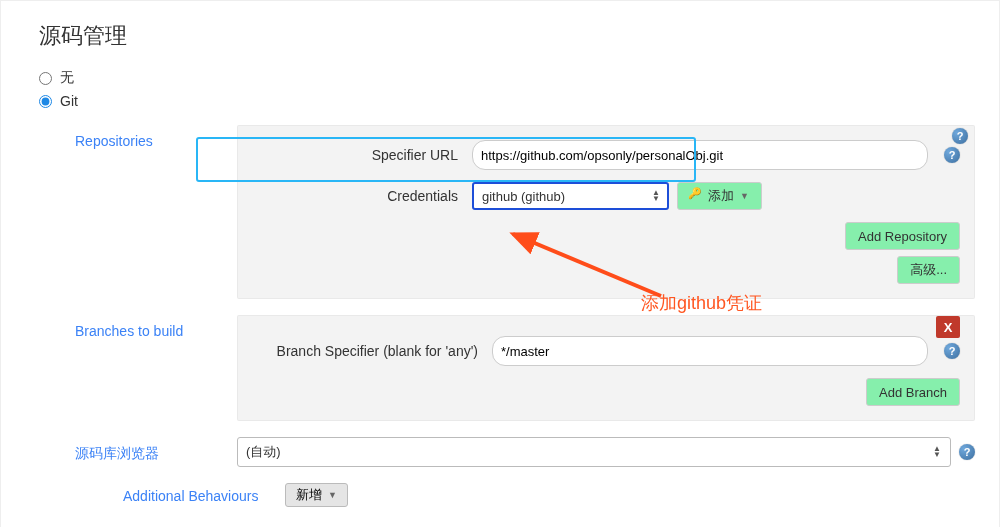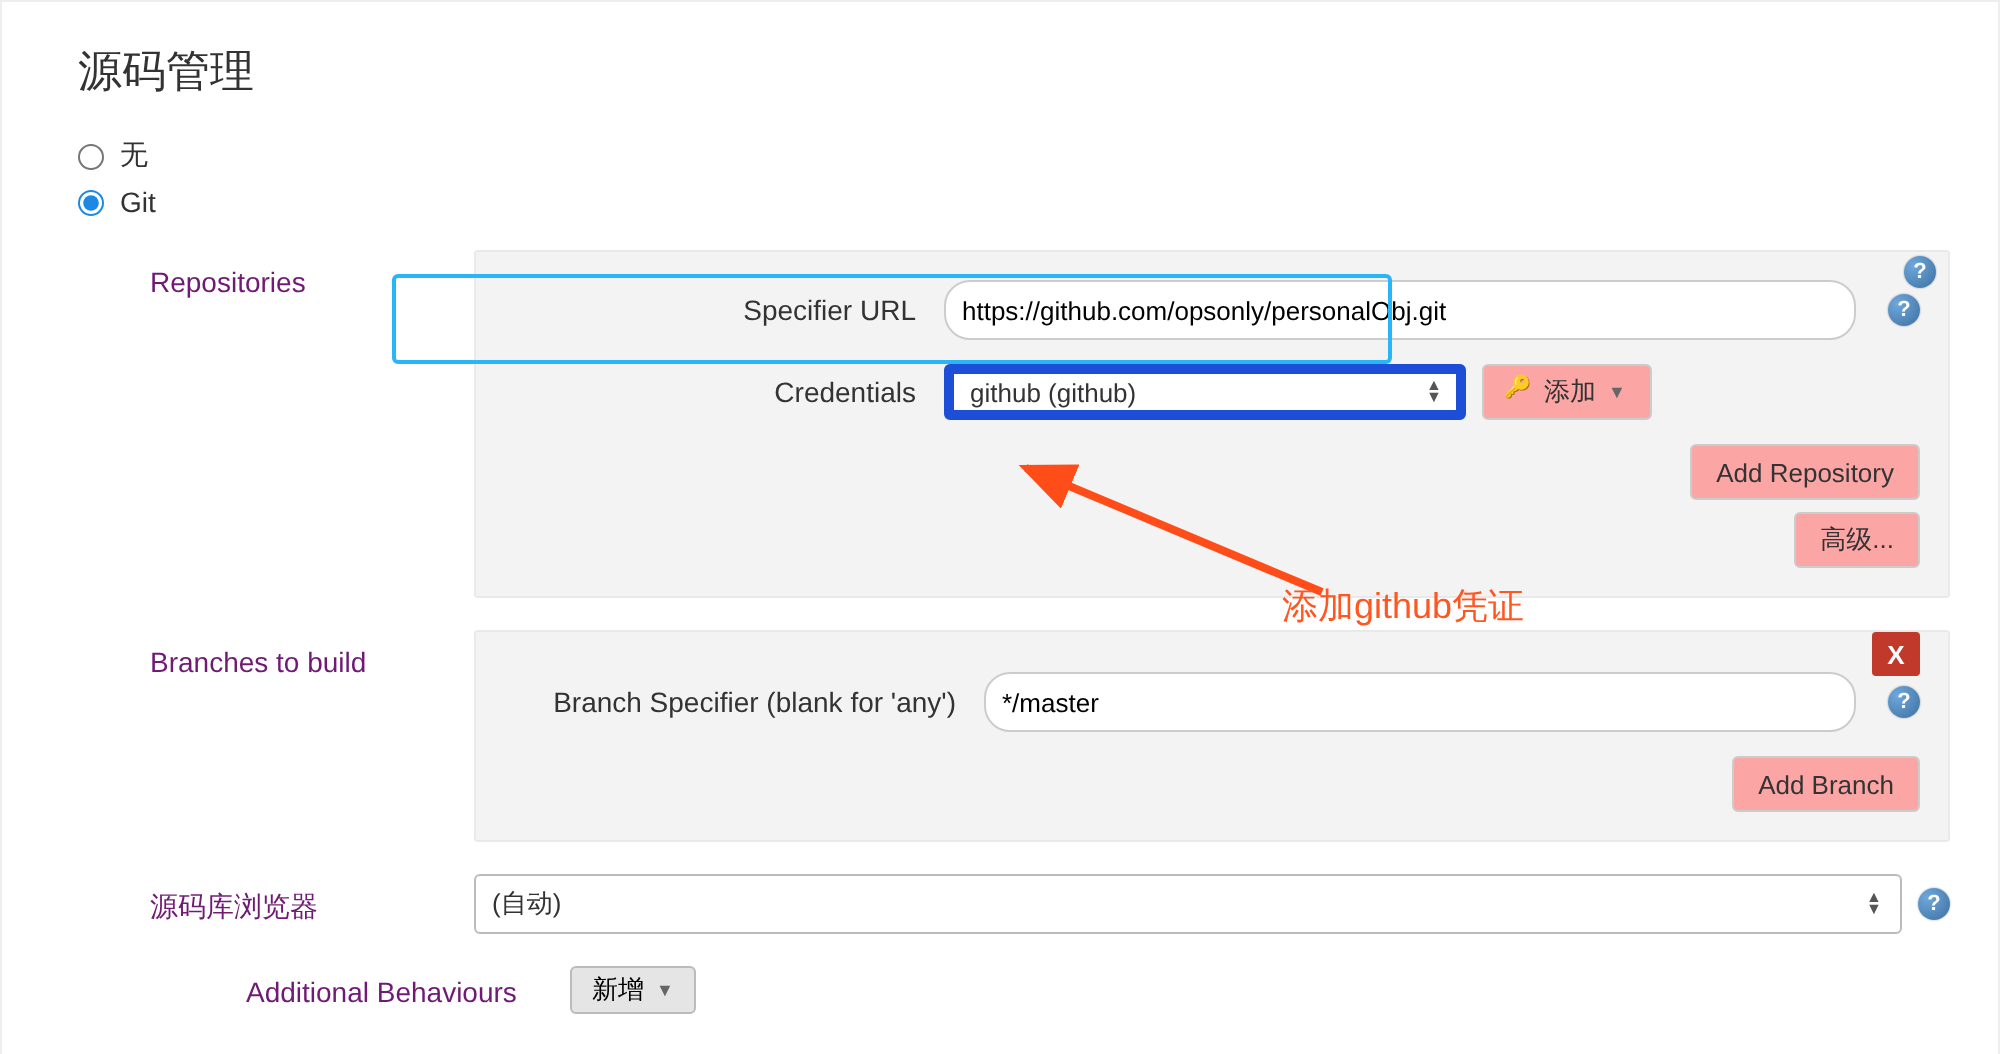--- a/index.html
+++ b/index.html
@@ -40,21 +40,21 @@
   }
   .row {
     display: flex;
     align-items: flex-start;
     margin-top: 0;
   }
   .row-label {
     width: 162px;
     padding-top: 8px;
     font-size: 14px;
-    color: #701a75;
+    color: #3b82f6;
   }
   .box {
     flex: 1;
     background: #f3f3f3;
     border: 1px solid rgba(0,0,0,0.04);
     padding: 14px 14px 14px 14px;
     position: relative;
     border-radius: 2px;
   }
   .box-inner-row {
@@ -80,44 +80,44 @@
     height: 30px;
     border: 1px solid #ccc;
     border-radius: 13px;
     padding: 0 8px;
     font-size: 13px;
     background: #fff;
   }
   .select-wrap {
     position: relative;
     display: inline-block;
-    width: 261px;
+    width: 197px;
     height: 28px;
     background: #fff;
-    border: 5px solid #1d4ed8;
+    border: 2px solid #1d4ed8;
     border-radius: 3px;
   }
   .select-wrap .select-text {
     position: absolute;
     left: 8px; top: 0; bottom: 0;
     display: flex; align-items: center;
     font-size: 13px;
   }
   .select-arrows {
     position: absolute;
     right: 6px; top: 0; bottom: 0;
     width: 10px;
     display: flex; flex-direction: column; justify-content: center; align-items: center;
     line-height: 6px;
   }
   .select-arrows span { font-size: 8px; color: #555; line-height: 6px; }
   .btn {
     height: 28px;
     padding: 0 12px;
-    background: #fca5a5;
+    background: #86efac;
     border: 1px solid #ccc;
     border-radius: 3px;
     font-size: 13px;
     color: #333;
     display: inline-flex;
     align-items: center;
     gap: 4px;
     cursor: pointer;
   }
   .btn-right-row {

